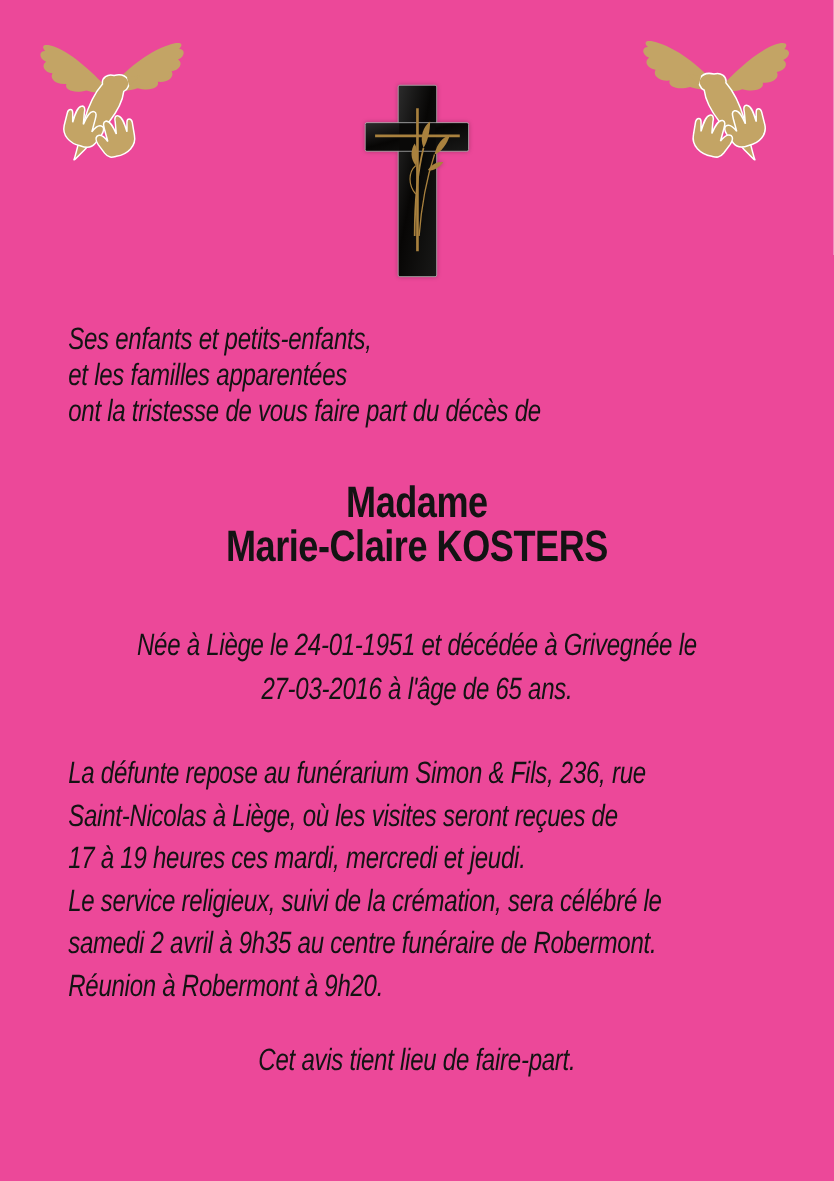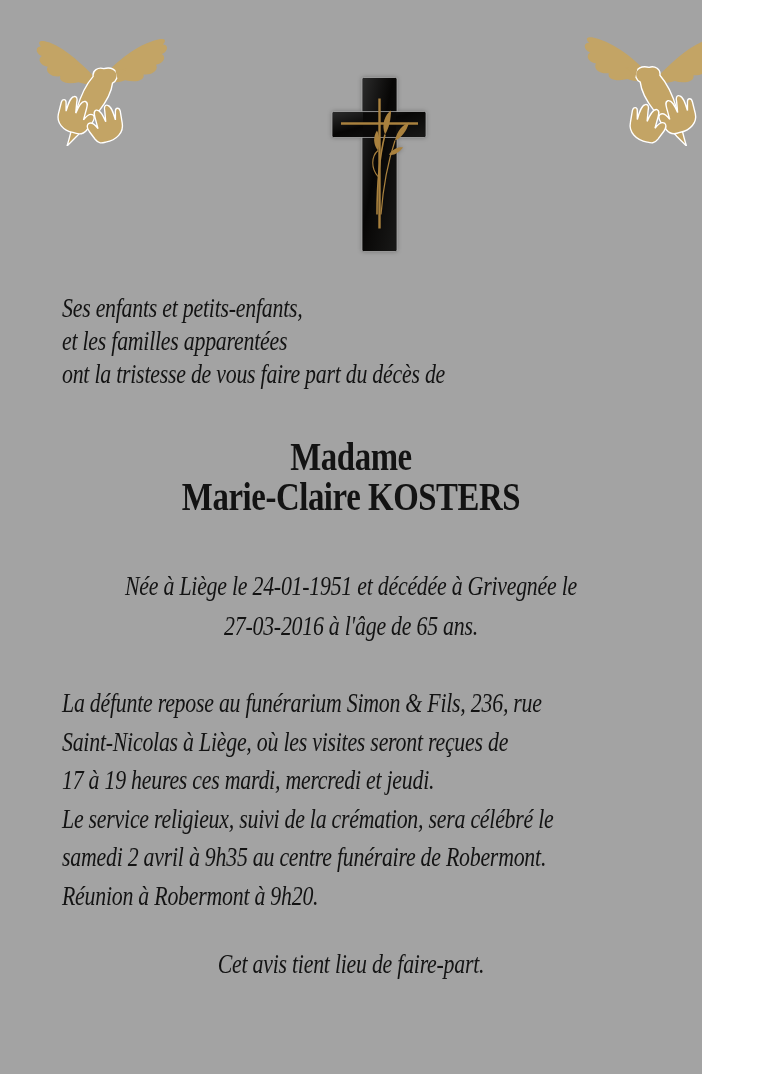--- a/index.html
+++ b/index.html
@@ -1,22 +1,22 @@
 <!DOCTYPE html>
 <html style="--dove-gold: #c3a465; --cross-black: #0a0908; --inlay-bronze: #a9813e; --text: #131313;"><head>
 <meta charset="utf-8">
 <style>
   html,body { margin:0; padding:0; background:#ffffff; }
   .page {
     position: relative;
-    width: 702px;
+    width: 758px;
     height: 1074px;
-    background: #a3a3a3;
+    background: #ec4899;
     overflow: hidden;
-    font-family: Liberation Serif, serif;
+    font-family: Liberation Sans, sans-serif;
     color: var(--text, #131313);
   }
 
   
   .dove { position: absolute; }
   .dove-left  { left: 20px;  top: 28px; width: 156px; height: 118px; }
   .dove-right { left: 576px; top: 26px; width: 158px; height: 120px; transform: scaleX(-1); }
   .dove path { fill: var(--dove-gold, #c3a465); }
   .dove .sep  { stroke: #ffffff; stroke-width: 1.4; }
   .cross { position: absolute; left: 331px; top: 76px; width: 96px; height: 177px;

